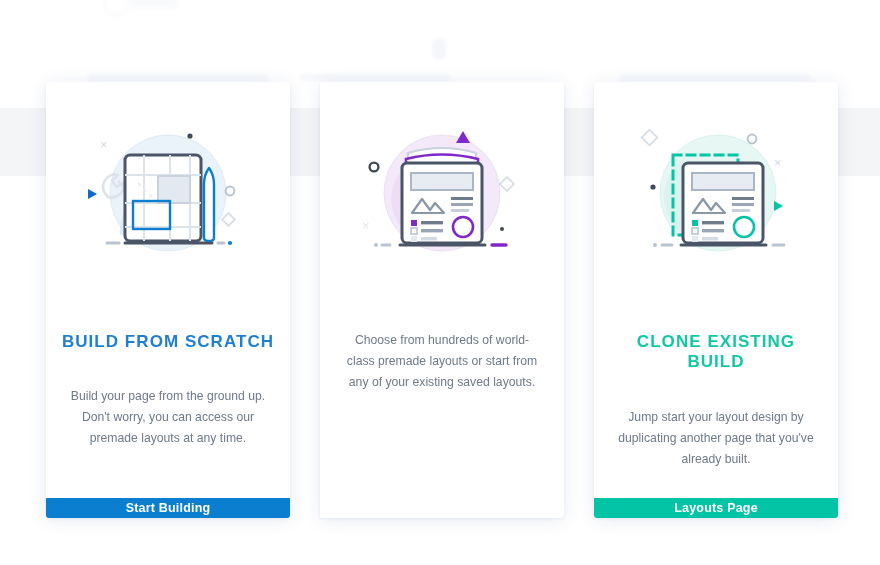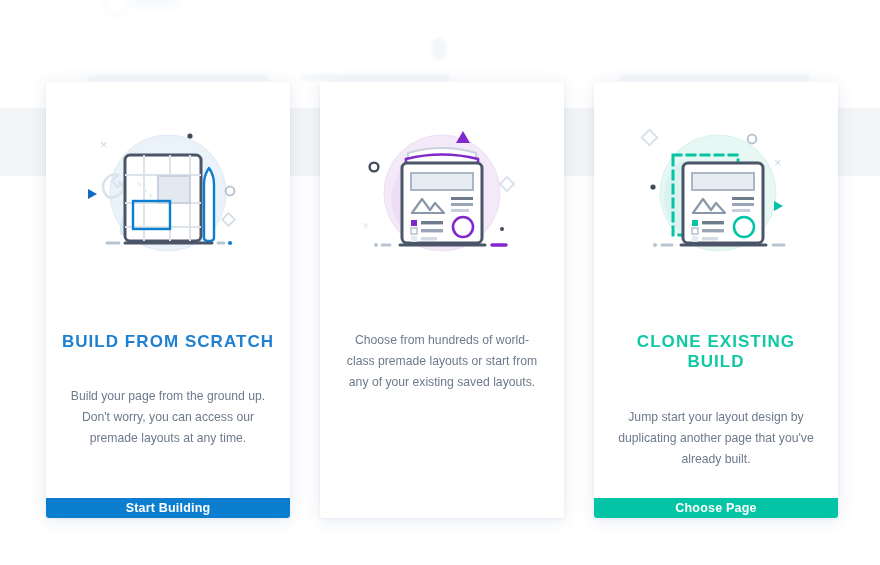--- a/index.html
+++ b/index.html
@@ -291,16 +291,16 @@
         <text x="148" y="44" font-family="Liberation Sans, sans-serif" font-size="13" fill="#cdd8e4">×</text>
         <circle cx="27" cy="64" r="2.6" fill="#3f4a5a"></circle>
         <path d="M148 78 l9 5 l-9 5 z" fill="#03c4a4"></path>
       </svg>
     </div>
 
     <div class="card-title" style="color:#10c8a4">CLONE EXISTING BUILD</div>
 
     <div class="card-desc">Jump start your layout design by duplicating another page that you've already built.</div>
 
-    <div class="card-button" style="background:#03c4a4">Choose Page</div>
+    <div class="card-button" style="background:#03c4a4">Layouts Page</div>
   </div>
 
 </div>
 
 </body></html>

